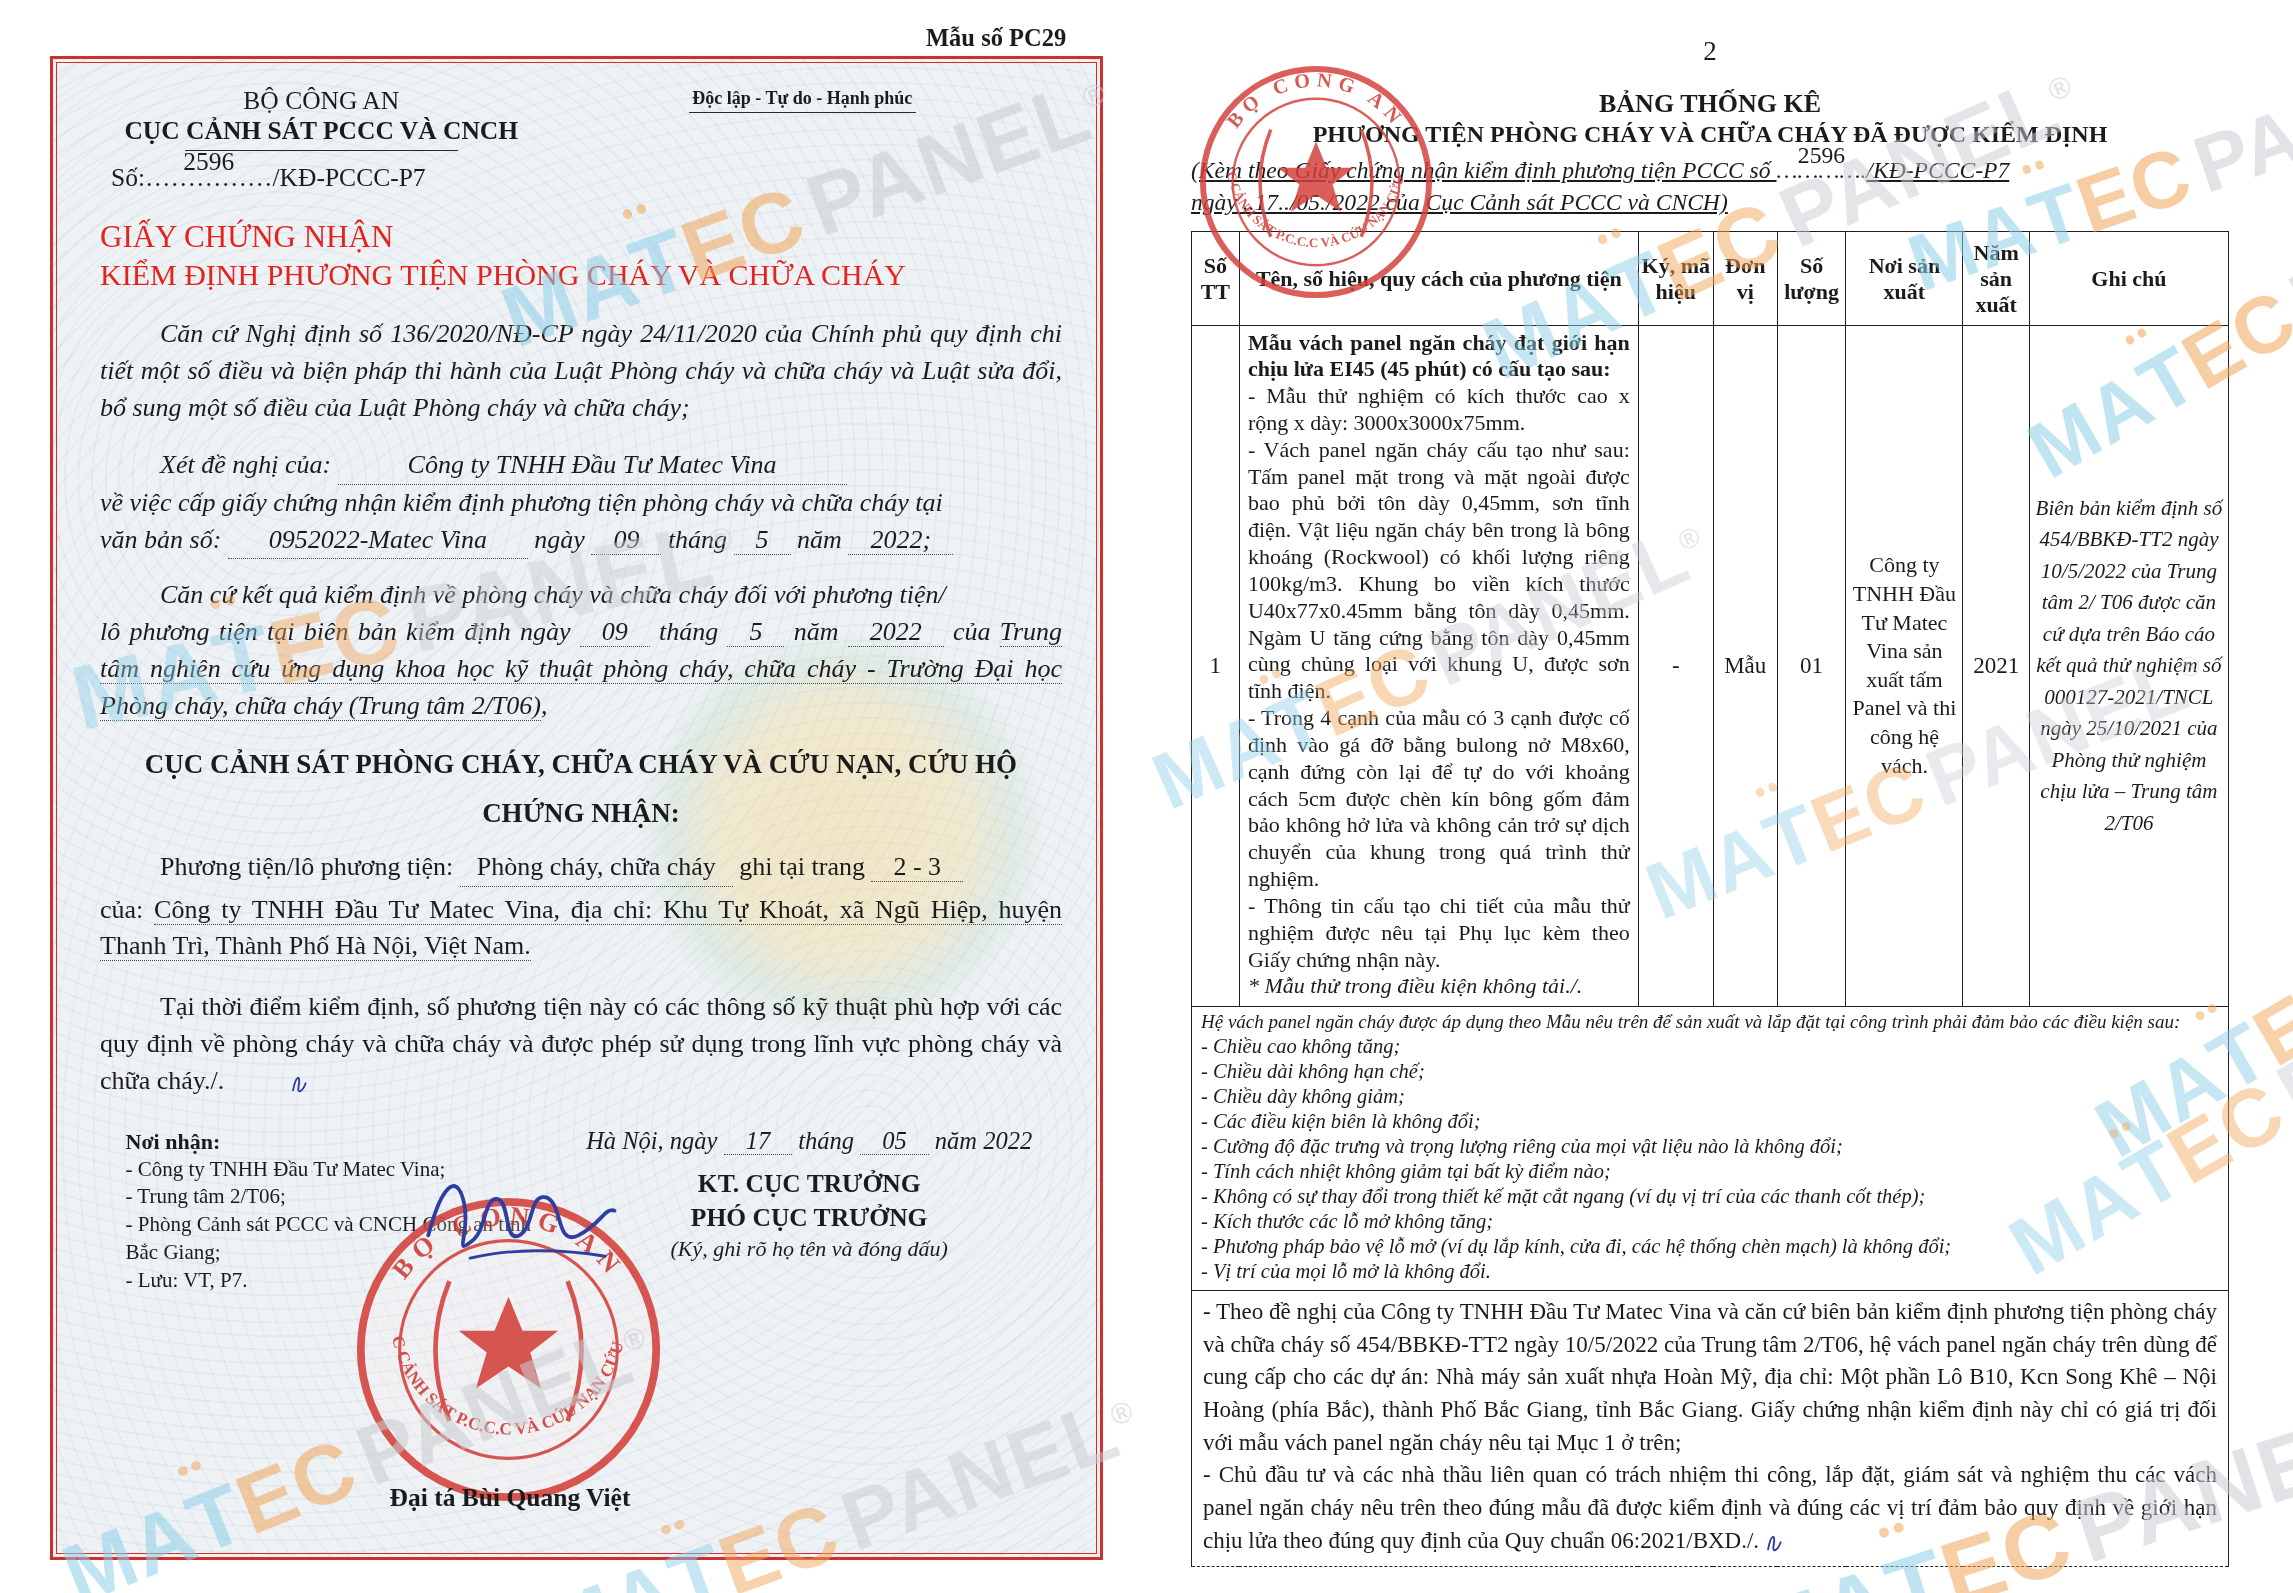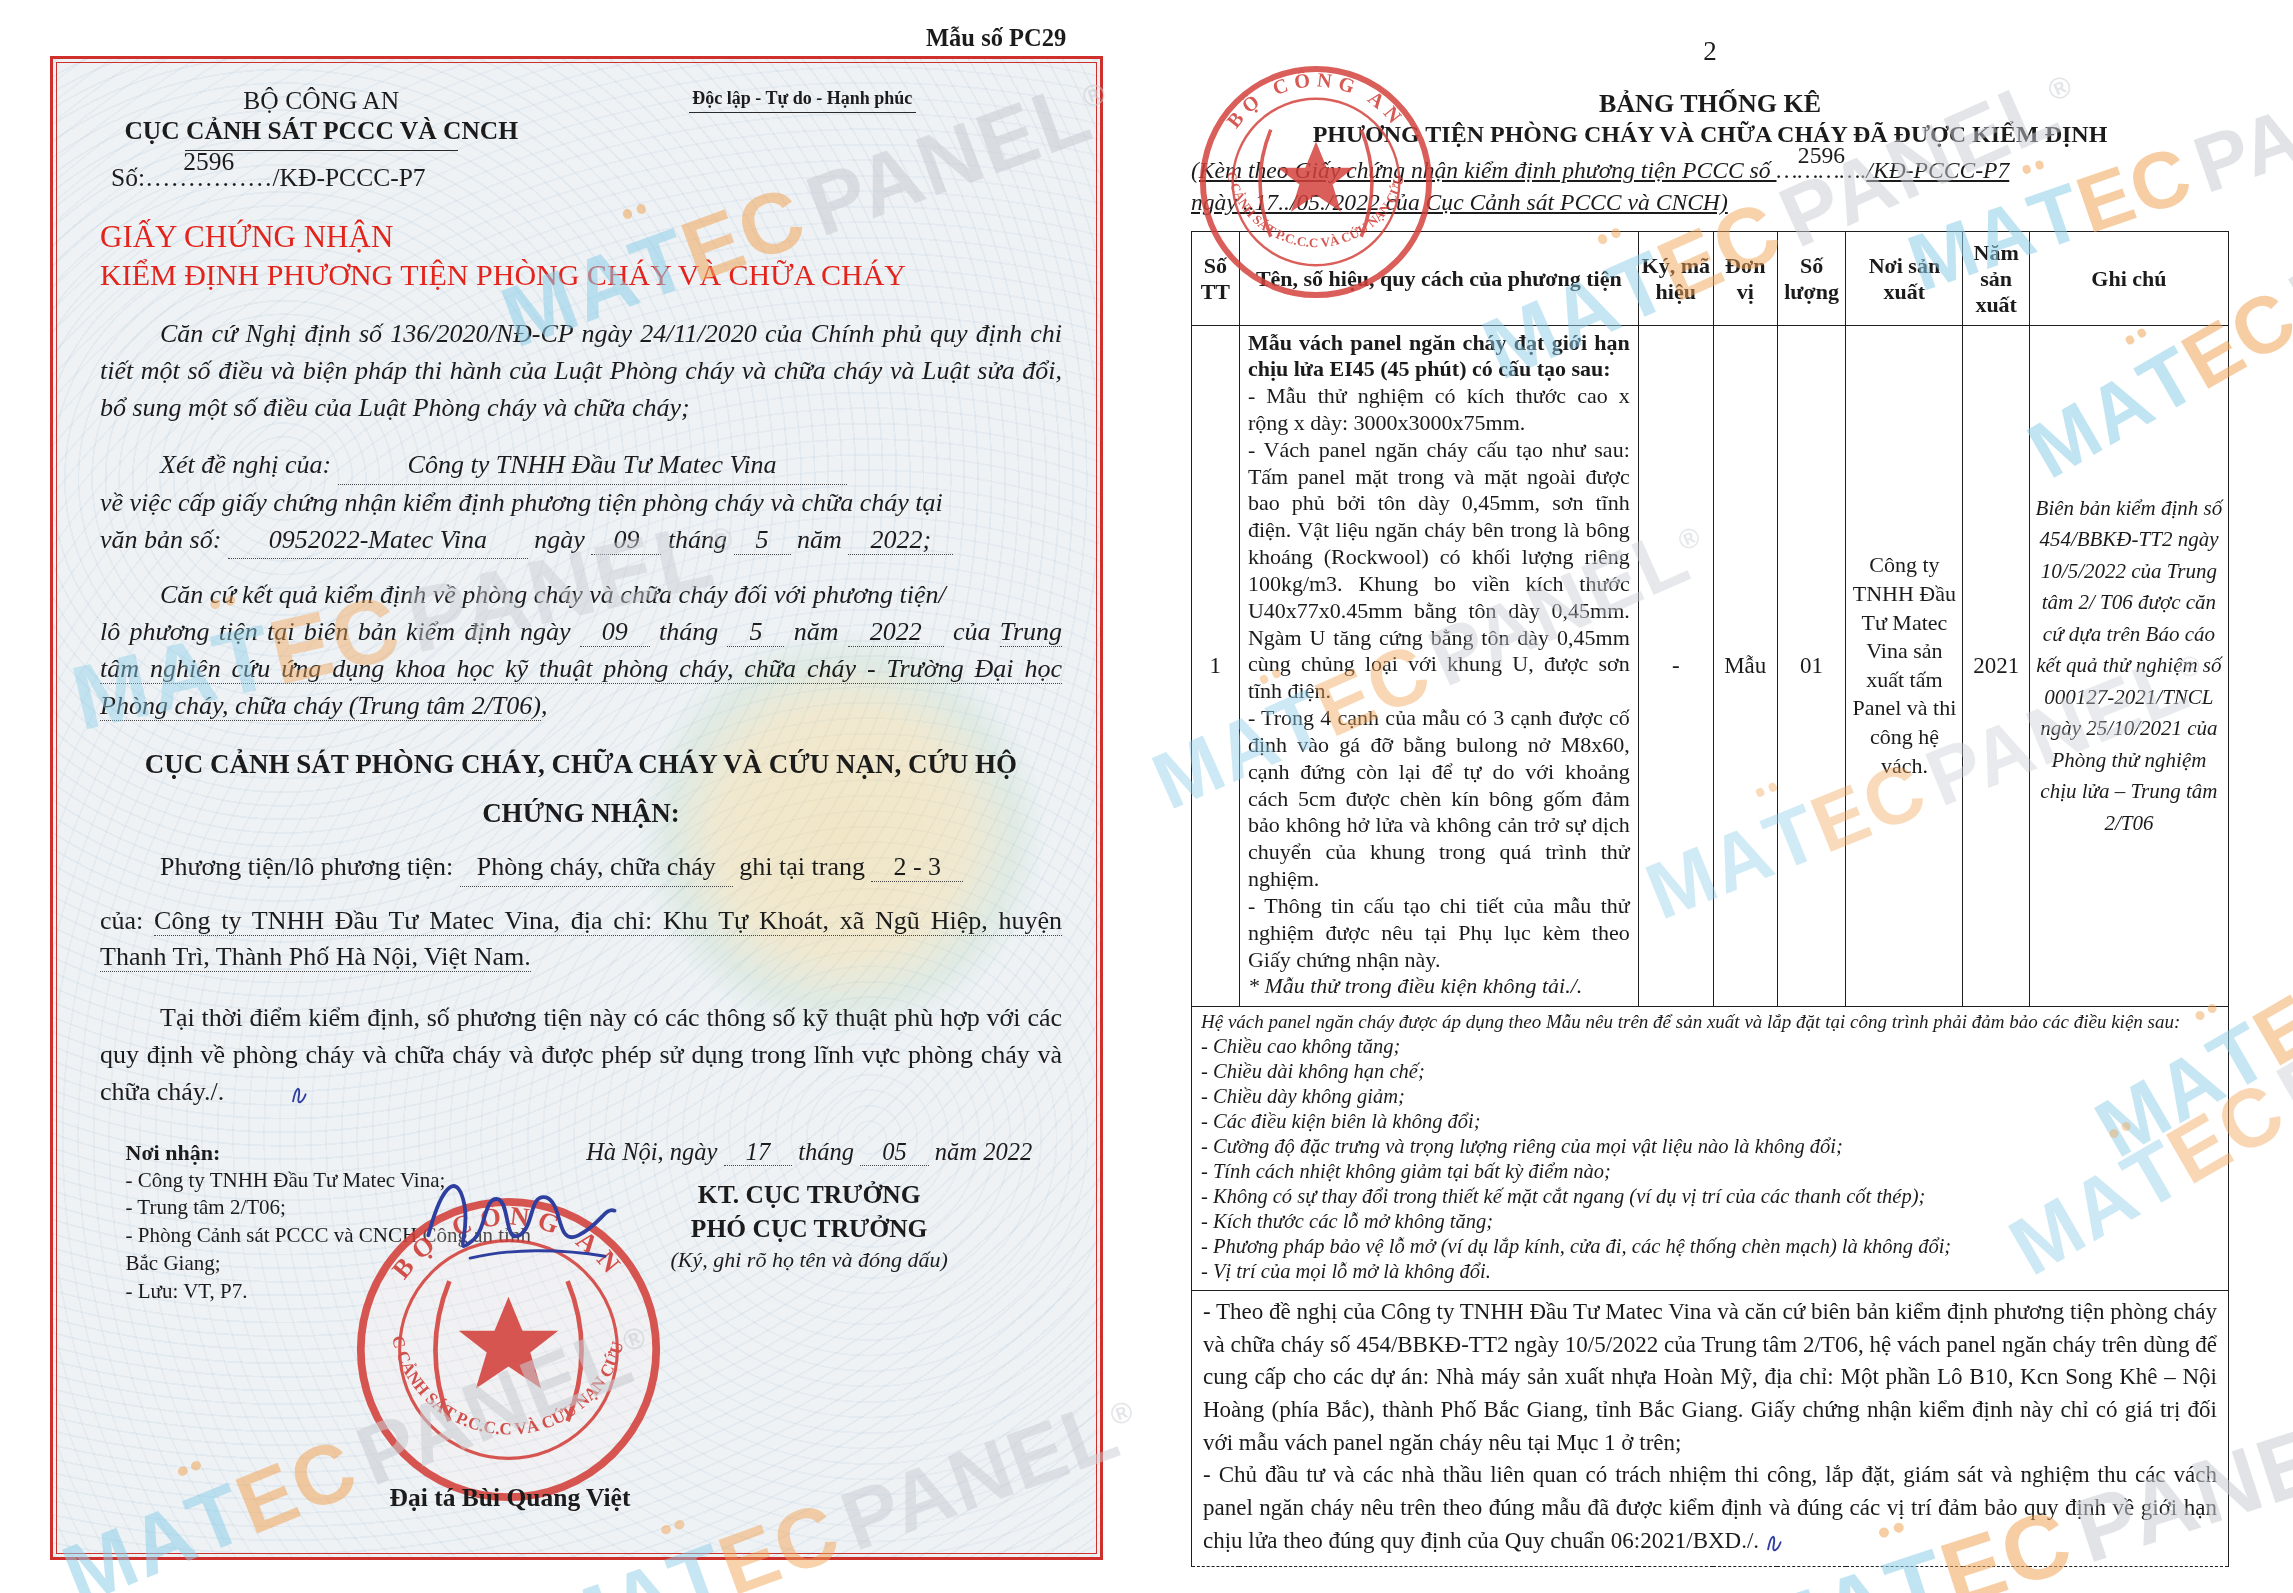--- a/index.html
+++ b/index.html
@@ -154,21 +154,21 @@
 
     <div class="authority-h">CỤC CẢNH SÁT PHÒNG CHÁY, CHỮA CHÁY VÀ CỨU NẠN, CỨU HỘ</div>
     <div class="certifies-h">CHỨNG NHẬN:</div>
 
     <div class="para" style="margin-top:20px;position:relative;z-index:2;">
       <span style="margin-left:60px;">Phương tiện/lô phương tiện:</span>
       <span class="fv" style="display:inline-block;min-width:273px;text-align:center;">Phòng cháy, chữa cháy</span>
       <span>ghi tại trang</span>
       <span class="fv fv-pad">2 - 3</span>
     </div>
-    <div class="para" style="margin-top:16px;position:relative;z-index:2;">
+    <div class="para" style="margin-top:5px;position:relative;z-index:2;">
       <span>của:</span>
       <span class="fv">Công ty TNHH Đầu Tư Matec Vina, địa chỉ: Khu Tự Khoát, xã Ngũ Hiệp, huyện Thanh Trì, Thành Phố Hà Nội, Việt Nam.</span>
     </div>
 
     <div class="para indent" style="position:relative;z-index:2;">
       <span>Tại thời điểm kiểm định, số phương tiện này có các thông số kỹ thuật phù hợp với các quy định về phòng cháy và chữa cháy và được phép sử dụng trong lĩnh vực phòng cháy và chữa cháy./.</span><span class="pen-mark"><svg viewBox="0 0 30 40">
             <path d="M9 31 C 13 10, 19 11, 16 26 C 14 36, 21 33, 25 22" stroke="#2e3f9f" stroke-width="2.4" fill="none" stroke-linecap="round"></path>
           </svg></span>
     </div>
 

